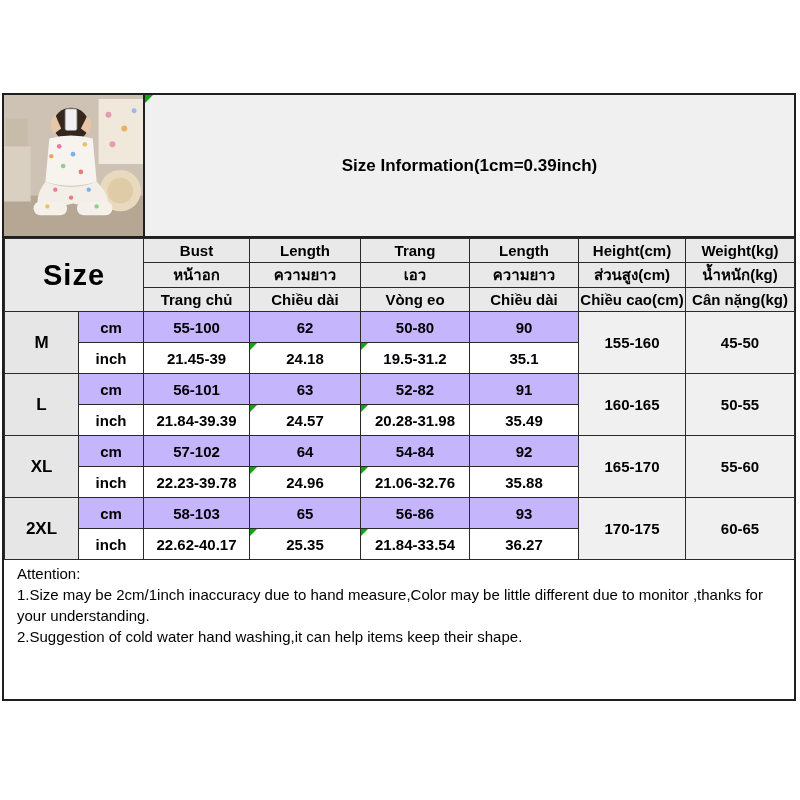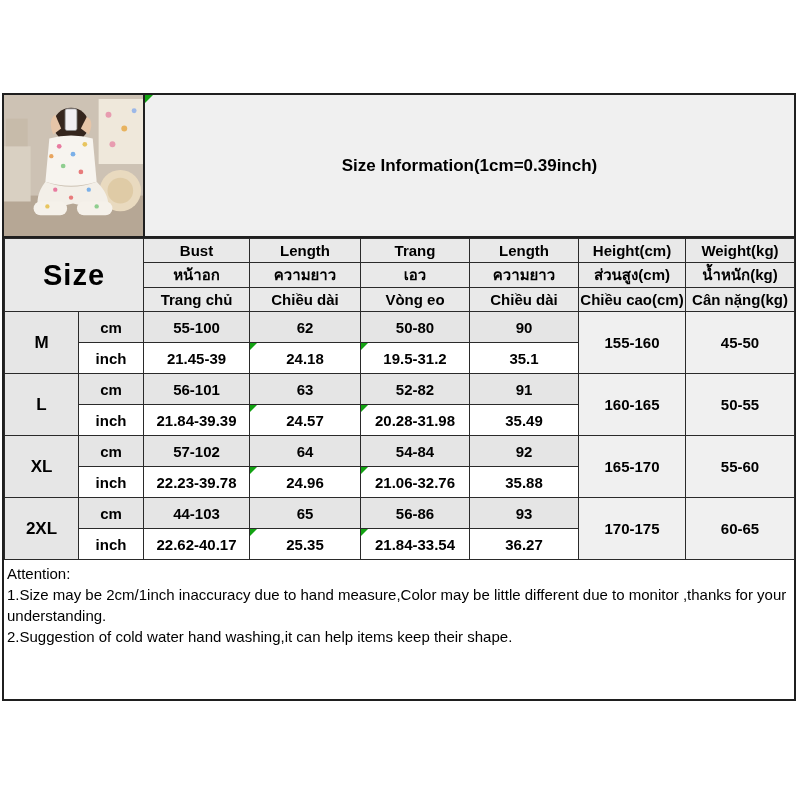--- a/index.html
+++ b/index.html
@@ -23,27 +23,27 @@
   .corner-flag{position:absolute;top:0;left:0;width:0;height:0;
     border-top:8px solid #12a212;border-right:8px solid transparent;}
   
   table{border-collapse:collapse;table-layout:fixed;width:100%;}
   td{border:1.5px solid #2a2a2a;text-align:center;vertical-align:middle;
      font-weight:bold;font-size:15px;padding:0;position:relative;overflow:hidden;}
   tr.hrow td{height:23px;background:#e9e9e9;text-align:center;}
   tr.drow td{height:30px;}
   td.size-head{background:#e6e6e6;font-size:29px;letter-spacing:1px;}
   td.sizelbl{background:#e6e6e6;font-size:17px;}
-  td.cmrow{background:#e5e5e5;}
+  td.cmrow{background:#c4b5fd;}
   td.inchrow{background:#ffffff;}
   td.merged{background:#f0f0f0;}
   td.flag::before{content:"";position:absolute;top:0;left:0;width:0;height:0;
     border-top:7px solid #12a212;border-right:7px solid transparent;}
   
-  .attention{padding:3px 5px 0 3px;font-size:15px;line-height:21px;font-weight:normal;background:#fff;}
+  .attention{padding:3px 5px 0 13px;font-size:15px;line-height:21px;font-weight:normal;background:#fff;}
 </style>
 </head>
 <body>
 
 <div class="content">
 
   <div class="top">
     <div class="photo-cell">
       <svg viewBox="0 0 141 143" preserveAspectRatio="none">
         <rect width="141" height="143" fill="#cdc2b4"></rect>
@@ -172,21 +172,21 @@
       <td class="inchrow">inch</td>
       <td class="inchrow">22.23-39.78</td>
       <td class="inchrow flag">24.96</td>
       <td class="inchrow flag">21.06-32.76</td>
       <td class="inchrow">35.88</td>
     </tr>
 
     <tr class="drow">
       <td class="sizelbl" rowspan="2">2XL</td>
       <td class="cmrow">cm</td>
-      <td class="cmrow">44-103</td>
+      <td class="cmrow">58-103</td>
       <td class="cmrow">65</td>
       <td class="cmrow">56-86</td>
       <td class="cmrow">93</td>
       <td class="merged" rowspan="2">170-175</td>
       <td class="merged" rowspan="2">60-65</td>
     </tr>
     <tr class="drow">
       <td class="inchrow">inch</td>
       <td class="inchrow">22.62-40.17</td>
       <td class="inchrow flag">25.35</td>

